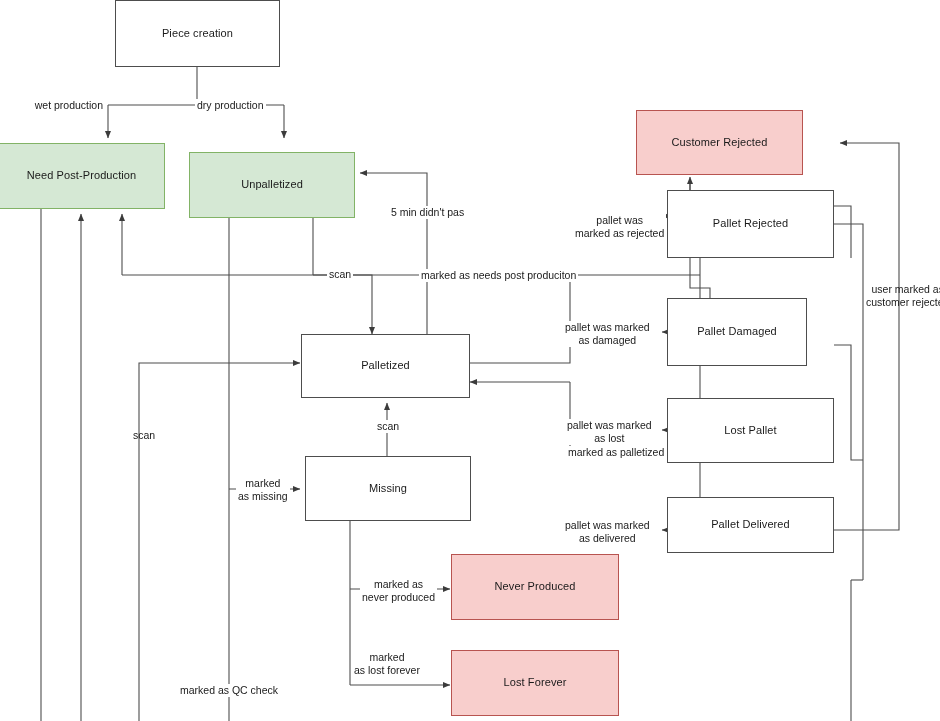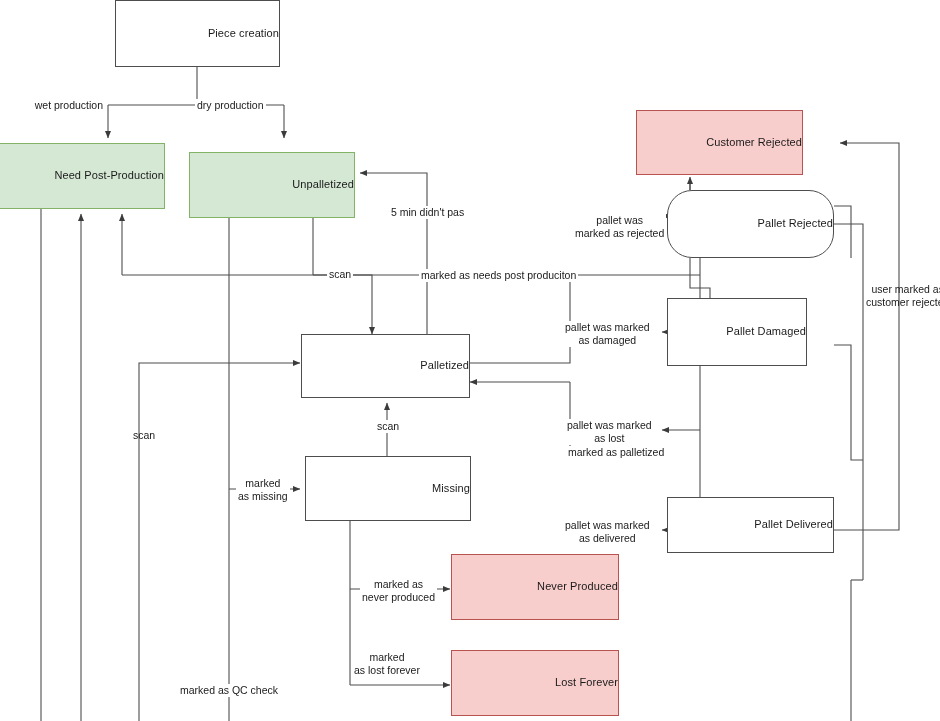--- a/index.html
+++ b/index.html
@@ -23,21 +23,21 @@
     left: 0;
     top: 0;
     width: 940px;
     height: 721px;
   }
   .node {
     position: absolute;
     box-sizing: border-box;
     display: flex;
     align-items: center;
-    justify-content: flex-end;
+    justify-content: center;
     text-align: center;
     font-size: 11px;
     color: #1a1a1a;
     line-height: 1.25;
     letter-spacing: 0.1px;
   }
   .node.plain {
     background: #ffffff;
     border: 1px solid #4d4d4d;
   }
@@ -165,28 +165,31 @@
   </div>
 
   <div class="node red" style="left:451px; top:650px; width:168px; height:66px;">
     <span>Lost Forever</span>
   </div>
 
   <div class="node red" style="left:636px; top:110px; width:167px; height:65px;">
     <span>Customer Rejected</span>
   </div>
 
-  <div class="node plain" style="left:667px; top:190px; width:167px; height:68px;border-radius:25px;">
+  <div class="node plain" style="left:667px; top:190px; width:167px; height:68px;">
     <span>Pallet Rejected</span>
   </div>
 
   <div class="node plain" style="left:667px; top:298px; width:140px; height:68px;">
     <span>Pallet Damaged</span>
   </div>
 
+  <div class="node plain" style="left:667px; top:398px; width:167px; height:65px;">
+    <span>Lost Pallet</span>
+  </div>
 
   <div class="node plain" style="left:667px; top:497px; width:167px; height:56px;">
     <span>Pallet Delivered</span>
   </div>
 
   <div class="edge-label" style="left:105px; top:99px; transform:translateX(-100%);">wet production</div>
 
   <div class="edge-label" style="left:195px; top:99px;">dry production</div>
 
   <div class="edge-label" style="left:389px; top:206px;">5 min didn't pas</div>

